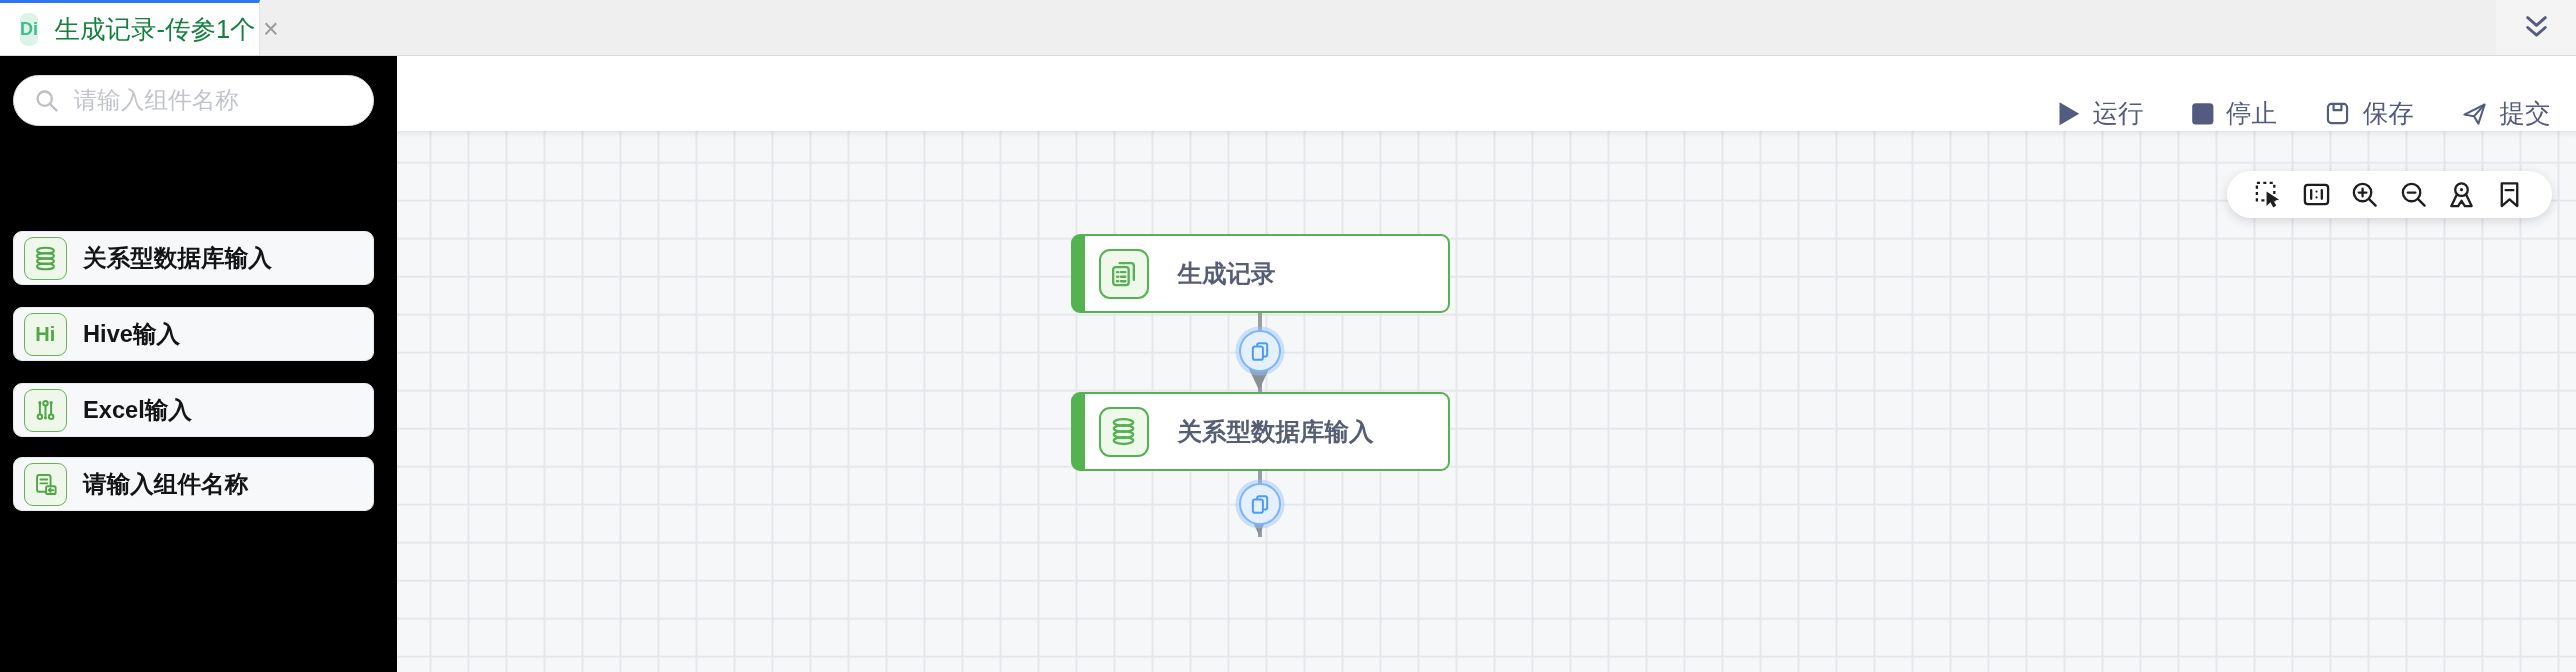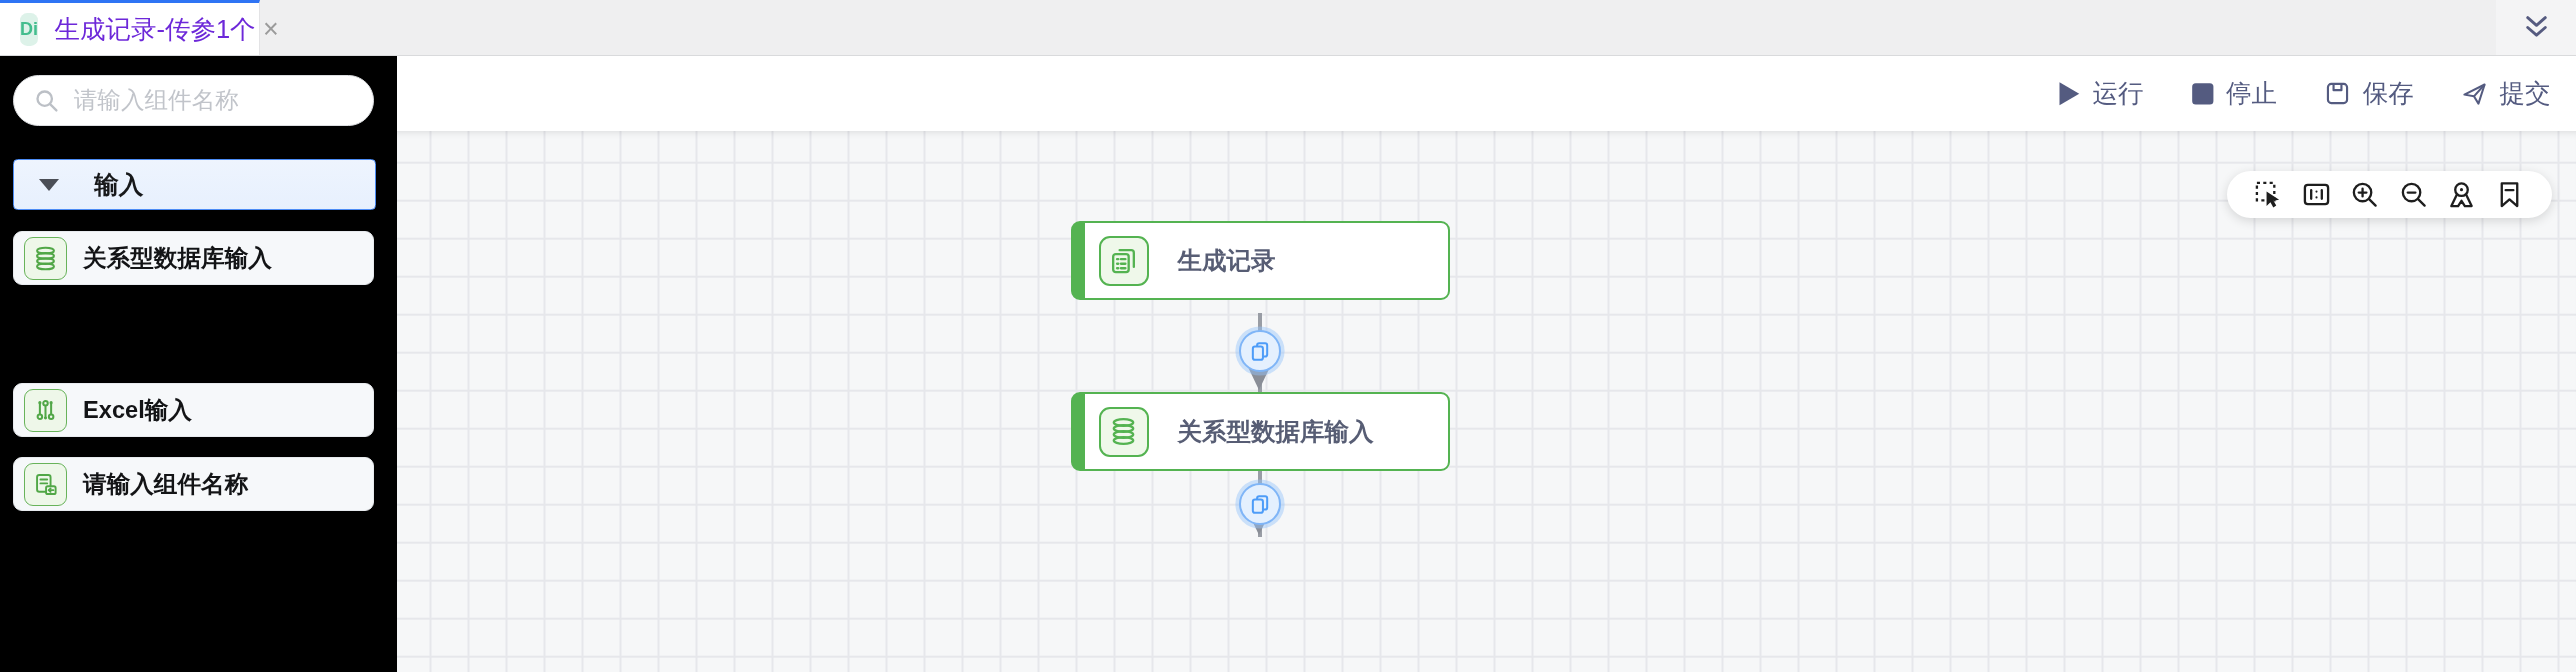--- a/index.html
+++ b/index.html
@@ -9,21 +9,21 @@
 
   
   .tabbar { position:absolute; left:0; top:0; width:100%; height:56px;
             background:#efeff0; border-bottom:1.8px solid #d9dadc; }
   .tab { position:absolute; left:0; top:0; width:260px; height:55px; background:#fff;
          border-top:3.6px solid #2f74f4; border-right:0.9px solid #e3e3e5;
          display:flex; align-items:center; padding:0 18px 0 20px; }
   .tab-badge { width:33px; height:33px; border-radius:7.3px; background:#ddf2e9;
                color:#43bd8e; font-size:18px; font-weight:bold;
                display:flex; align-items:center; justify-content:center; }
-  .tab-title { margin-left:16.4px; font-size:25.5px; color:#6d28d9; flex:1; white-space:nowrap; }
+  .tab-title { margin-left:16.4px; font-size:25.5px; color:#15803d; flex:1; white-space:nowrap; }
   .tab-close { color:#9b9b9b; font-size:27px; line-height:27px; cursor:pointer; margin-left:7.3px; }
   .collapse-btn { position:absolute; right:0; top:0; width:80px; height:55px; background:#f4f4f5;
                   display:flex; align-items:center; justify-content:center; cursor:pointer; }
 
   
   .main { position:absolute; left:0; top:56px; width:2576px; height:616px; background:#fff; }
 
   
   .sidebar { position:absolute; left:0; top:0; width:397px; height:616px; background:#000000; }
   .search-wrap { position:absolute; left:12.7px; top:19px; width:361px; height:51px; }
@@ -48,21 +48,21 @@
   .side-label { margin-left:16.4px; font-size:23.6px; font-weight:bold; color:#131416; white-space:nowrap; }
 
   
   .canvas { position:absolute; left:397px; top:0; width:2179px; height:616px; background:#fff; }
   .grid { position:absolute; left:0; top:75px; right:0; bottom:0; background-color:#f6f7f8;
           background-image:linear-gradient(#e6e7eb 1.8px,transparent 1.8px),
                            linear-gradient(90deg,#e6e7eb 1.8px,transparent 1.8px);
           background-size:38px 38px; background-position:-5.5px -7.3px;
           box-shadow:inset 0 7.3px 9px -7.3px rgba(0,0,0,.14); }
 
-  .actions { position:absolute; top:0; right:25.5px; height:75px; display:flex; align-items:center; gap:47px; }
+  .actions { position:absolute; top:0; right:25.5px; height:75px; display:flex; align-items:flex-end; gap:47px; }
   .action { display:flex; align-items:center; gap:11.8px; color:#545b80; font-size:25.5px; cursor:pointer; }
 
   .tool-pill { position:absolute; top:115px; right:24.5px; width:325px; height:47px; background:#fff;
                border-radius:23.6px; box-shadow:0 2.7px 11px rgba(0,0,0,.14);
                display:flex; align-items:center; justify-content:space-evenly; padding:0 9px; }
   .tool { width:31px; height:31px; display:flex; align-items:center; justify-content:center; cursor:pointer; }
 
   
   .node { position:absolute; left:674px; width:379px; height:79px; background:#fff; border-radius:9px;
           display:flex; align-items:center; cursor:grab; }
@@ -108,37 +108,39 @@
 
     <div class="sidebar">
       <div class="search-wrap">
         <svg class="search-icon" viewBox="0 0 30 30" fill="none" stroke="#bcc0c6" stroke-width="2.6" stroke-linecap="round">
           <circle cx="13" cy="13" r="8"></circle>
             <line x1="19" y1="19" x2="26" y2="26"></line>
         </svg>
         <input placeholder="请输入组件名称" style="">
       </div>
 
-      <div class="section-head">
-        <span class="caret"></span>
-        <span class="section-label">输入</span>
-      </div>
 
       <div class="side-item" style="top:175px">
         <span class="side-badge">
           <svg width="27" height="27" viewBox="0 0 24 24" fill="none" stroke="#51a747" stroke-width="1.8">
             <ellipse cx="12" cy="5" rx="7.5" ry="2.6"></ellipse>
               <ellipse cx="12" cy="9.7" rx="7.5" ry="2.6"></ellipse>
             <ellipse cx="12" cy="14.3" rx="7.5" ry="2.6"></ellipse>
               <ellipse cx="12" cy="19" rx="7.5" ry="2.6"></ellipse>
           </svg>
         </span>
         <span class="side-label">关系型数据库输入</span>
       </div>
 
+      <div class="side-item" style="top:251px">
+        <span class="side-badge">
+          <span class="hi">Hi</span>
+        </span>
+        <span class="side-label">Hive输入</span>
+      </div>
 
       <div class="side-item" style="top:327px">
         <span class="side-badge">
           <svg width="27" height="27" viewBox="0 0 24 24" fill="none" stroke="#51a747" stroke-width="1.8" stroke-linecap="round">
             <circle cx="7" cy="17.5" r="2"></circle>
               <line x1="7" y1="6" x2="7" y2="15"></line>
               <circle cx="7" cy="5" r="1.4" fill="#51a747" stroke="none"></circle>
             <circle cx="12" cy="5.5" r="2"></circle>
               <line x1="12" y1="8" x2="12" y2="17"></line>
               <circle cx="12" cy="18.5" r="1.4" fill="#51a747" stroke="none"></circle>
@@ -256,21 +258,21 @@
 
       <div class="edge-line" style="top:415px;height:66px"></div>
       <div class="edge-arrow" style="top:456px"></div>
       <div class="edge-badge" style="top:427px">
         <svg width="25.5" height="25.5" viewBox="0 0 24 24" fill="none" stroke="#4d9cf8" stroke-width="1.9" stroke-linejoin="round">
           <rect x="9.5" y="5" width="9.5" height="12.5" rx="2"></rect>
           <rect x="5.5" y="8" width="9.5" height="12.5" rx="2" fill="#e4f0fe"></rect>
         </svg>
       </div>
 
-      <div class="node green" style="top:165px">
+      <div class="node green" style="top:178px">
         <span class="node-badge">
           <svg width="31" height="31" viewBox="0 0 24 24" fill="none" stroke="#54b351" stroke-width="1.8" stroke-linecap="round" stroke-linejoin="round">
             <path d="M9 4 h9 a2 2 0 0 1 2 2 v11"></path>
             <rect x="4" y="7" width="12" height="14" rx="2"></rect>
             <line x1="7" y1="11" x2="8" y2="11"></line>
               <line x1="10" y1="11" x2="13.5" y2="11"></line>
             <line x1="7" y1="14.5" x2="8" y2="14.5"></line>
               <line x1="10" y1="14.5" x2="13.5" y2="14.5"></line>
             <line x1="7" y1="18" x2="8" y2="18"></line>
               <line x1="10" y1="18" x2="13.5" y2="18"></line>

